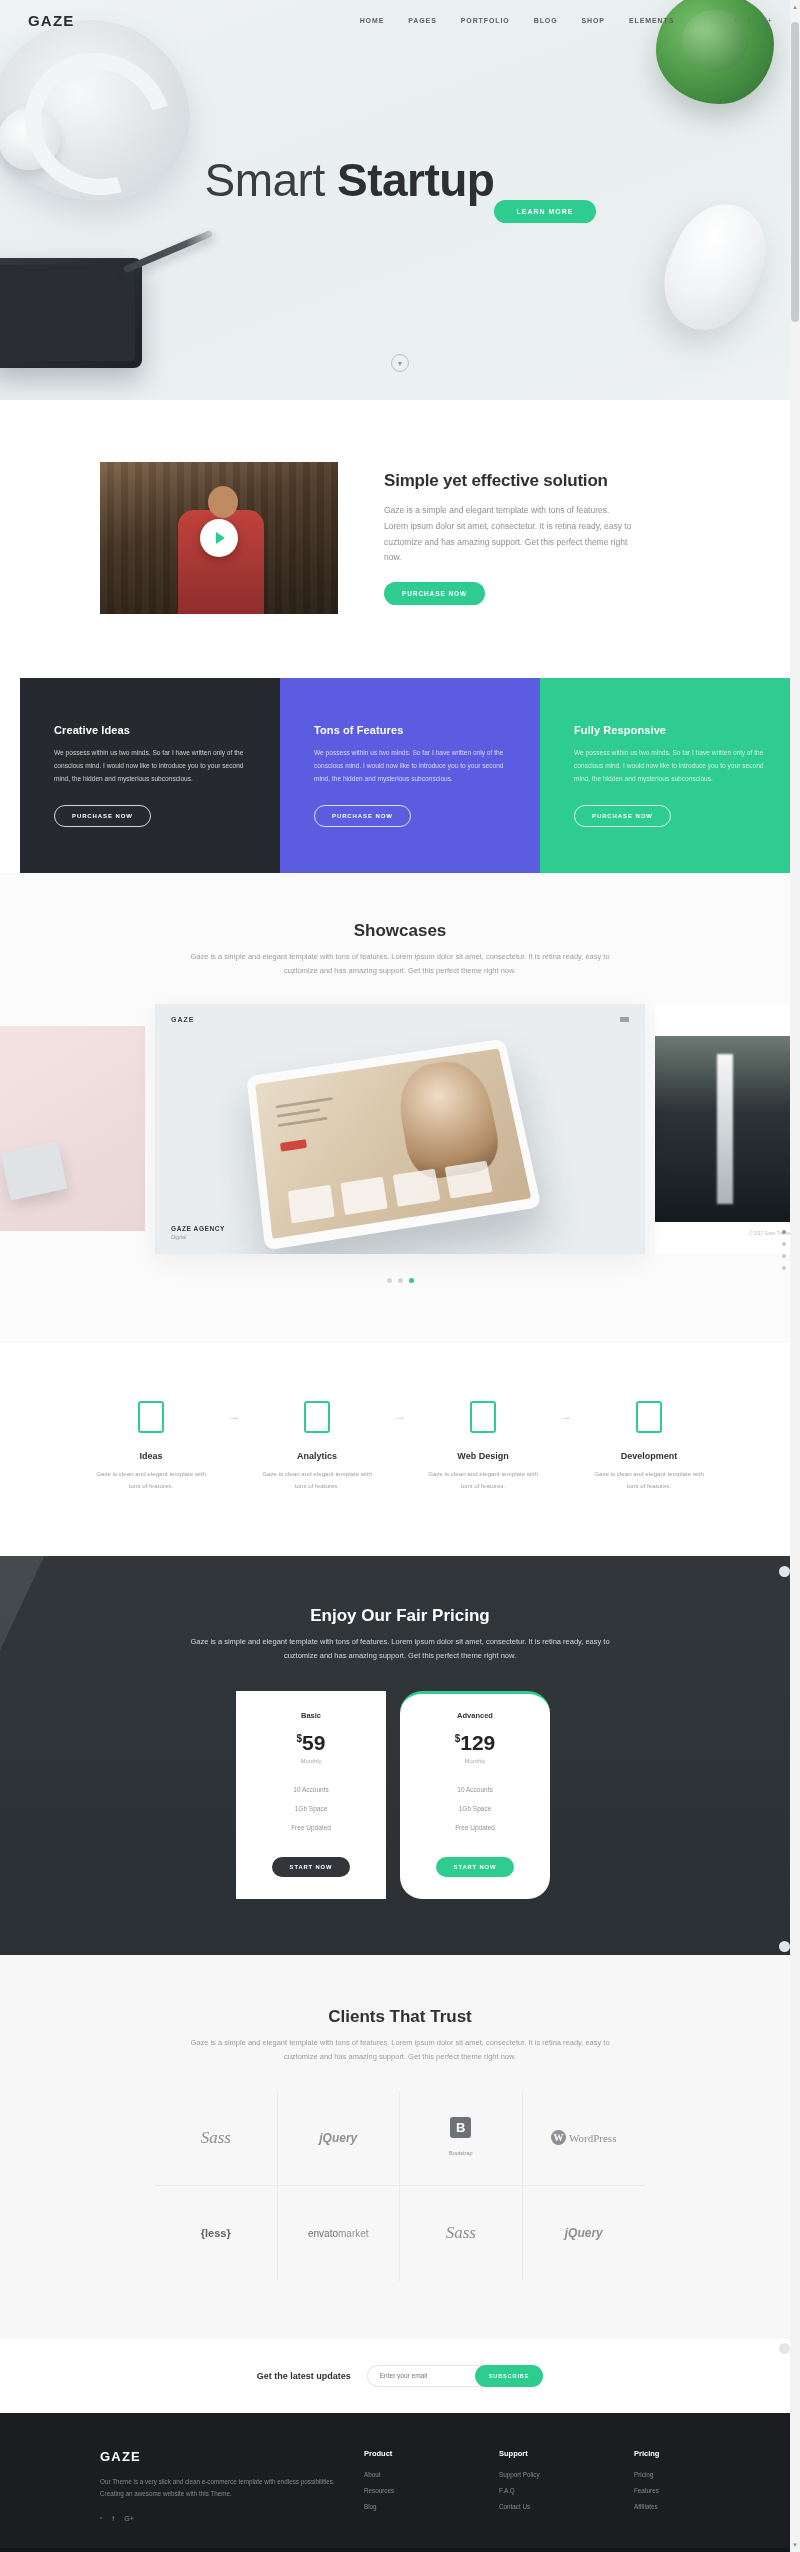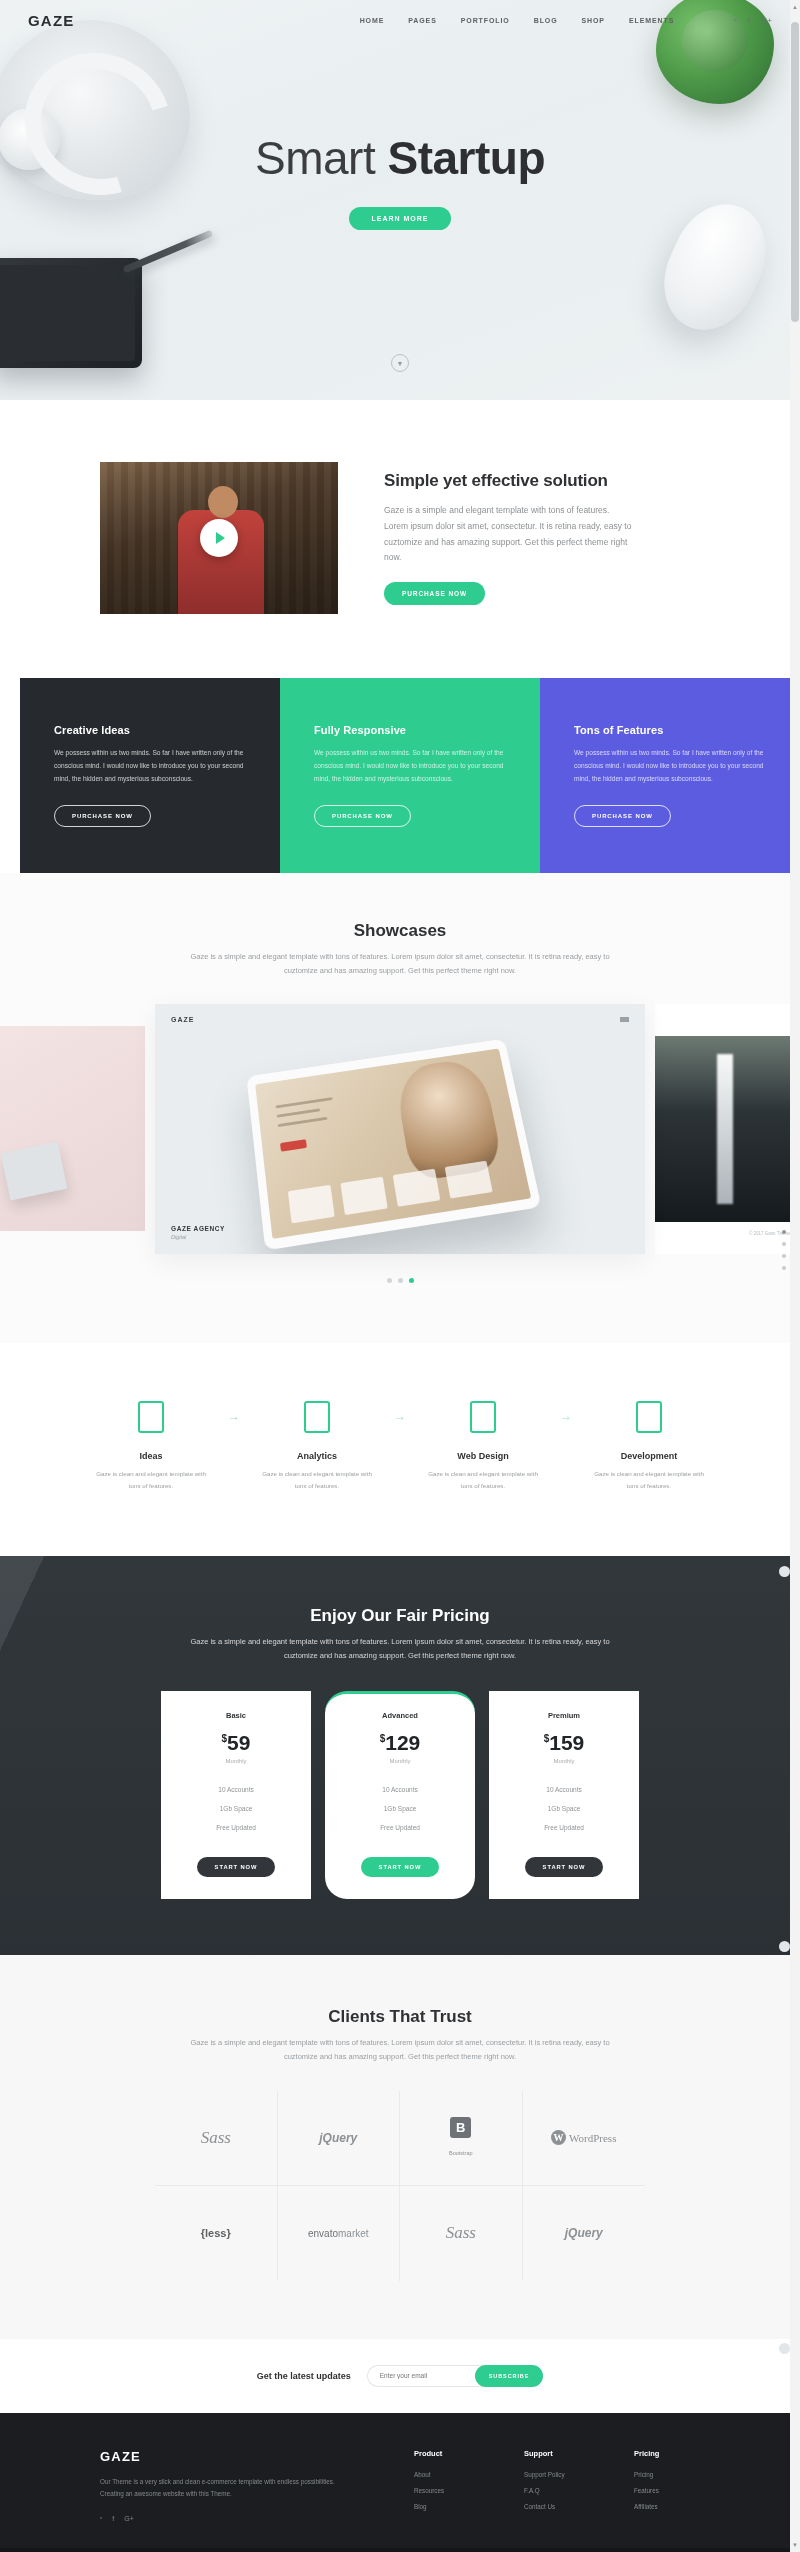--- a/index.html
+++ b/index.html
@@ -22,21 +22,21 @@
   .logo { font-size: 15px; font-weight: 700; letter-spacing: 1.2px; color: #2b2d30; }
   .nav { display: flex; gap: 24px; margin-left: auto; }
   .nav a { font-size: 7px; font-weight: 700; letter-spacing: 0.9px; color: #5e6063; text-decoration: none; }
   .social { display: flex; gap: 11px; margin-left: 60px; align-items: center; }
   .social span { font-size: 8px; color: #6f7174; }
 
   
   .hero {
     height: 400px; position: relative; overflow: hidden;
     background: linear-gradient(160deg,#eef2f3 0%, #e9eef0 45%, #edf1f2 100%);
-    display: flex; align-items: center; justify-content: center; flex-direction: column;
+    display: flex; align-items: center; justify-content: center; flex-direction: row;
   }
   .hero-title { font-size: 46px; font-weight: 300; color: #3b3d40; letter-spacing: -0.5px; margin-top: -40px;}
   .hero-title b { font-weight: 700; color: #2d2f32; }
   .hero-btn {
     margin-top: 22px; background: #2ecc8f; color: #fff; border: none;
     border-radius: 20px; padding: 8px 22px; font-size: 7px; font-weight: 700;
     letter-spacing: 1px; cursor: pointer;
   }
   .hero-scroll {
     position: absolute; bottom: 28px; left: 50%; transform: translateX(-50%);
@@ -232,21 +232,21 @@
   .nl-btn { height: 22px; border: none; background: #2ecc8f; color: #fff; border-radius: 12px;
     padding: 0 14px; font-size: 5.5px; font-weight: 700; letter-spacing: .9px; cursor: pointer; margin-left: -12px; }
 
   
   .footer { background: #1b1d20; padding: 36px 100px 26px; display: flex; }
   .f-about { width: 250px; }
   .f-logo { font-size: 13px; font-weight: 700; letter-spacing: 1.2px; color: #fff; margin-bottom: 12px; }
   .f-about p { font-size: 6.3px; line-height: 2; color: #85898c; }
   .f-social { display: flex; gap: 10px; margin-top: 14px; }
   .f-social span { font-size: 7px; color: #85898c; }
-  .f-cols { display: flex; margin-left: auto; gap: 44px; justify-content: center; }
+  .f-cols { display: flex; margin-left: auto; gap: 69px; justify-content: center; }
   .f-col { width: 66px; }
   .f-col h5 { font-size: 7.5px; font-weight: 700; color: #fff; margin-bottom: 13px; }
   .f-col a { display: block; font-size: 6.3px; color: #85898c; text-decoration: none; margin-bottom: 9px; }
   .bottom-bar { background: #141619; padding: 11px 100px; display: flex; align-items: center; }
 
   
   .sidedots { position: absolute; right: 14px; top: 1230px; display: flex; flex-direction: column; gap: 8px; z-index: 50;}
   .sidedots i { width: 4px; height: 4px; border-radius: 50%; background: #c7ccce; display: block; }
   .sidedots i.on { background: #8f979b; }
   .scroll-chip { position: absolute; right: 10px; width: 11px; height: 11px; border-radius: 50%;
@@ -306,27 +306,27 @@
       <button class="btn-green">PURCHASE NOW</button>
     </div>
   </section>
 
   <section class="feature-row">
     <div class="fbox dark">
       <h3>Creative Ideas</h3>
       <p>We possess within us two minds. So far I have written only of the conscious mind. I would now like to introduce you to your second mind, the hidden and mysterious subconscious.</p>
       <button class="btn-outline">PURCHASE NOW</button>
     </div>
+    <div class="fbox purple">
+      <h3>Tons of Features</h3>
+      <p>We possess within us two minds. So far I have written only of the conscious mind. I would now like to introduce you to your second mind, the hidden and mysterious subconscious.</p>
+      <button class="btn-outline">PURCHASE NOW</button>
+    </div>
     <div class="fbox green">
       <h3>Fully Responsive</h3>
-      <p>We possess within us two minds. So far I have written only of the conscious mind. I would now like to introduce you to your second mind, the hidden and mysterious subconscious.</p>
-      <button class="btn-outline">PURCHASE NOW</button>
-    </div>
-    <div class="fbox purple">
-      <h3>Tons of Features</h3>
       <p>We possess within us two minds. So far I have written only of the conscious mind. I would now like to introduce you to your second mind, the hidden and mysterious subconscious.</p>
       <button class="btn-outline">PURCHASE NOW</button>
     </div>
   </section>
 
   <section class="showcase">
     <div class="sec-head">
       <h2 class="sec-title">Showcases</h2>
       <p class="sec-sub">Gaze is a simple and elegant template with tons of features. Lorem ipsum dolor sit amet, consectetur. It is retina ready, easy to cuztomize and has amazing support. Get this perfect theme right now.</p>
     </div>
@@ -418,31 +418,20 @@
           <div class="name">Advanced</div>
           <div class="amt"><sup>$</sup><span>129</span></div>
           <div class="per">Monthly</div>
           <ul>
             <li>10 Accounts</li>
             <li>1Gb Space</li>
             <li>Free Updated</li>
           </ul>
           <button class="btn-dark green">START NOW</button>
         </div>
-        <div class="price-card">
-          <div class="name">Premium</div>
-          <div class="amt"><sup>$</sup><span>159</span></div>
-          <div class="per">Monthly</div>
-          <ul>
-            <li>10 Accounts</li>
-            <li>1Gb Space</li>
-            <li>Free Updated</li>
-          </ul>
-          <button class="btn-dark">START NOW</button>
-        </div>
       </div>
     </div>
   </section>
 
   <section class="clients">
     <div class="sec-head">
       <h2 class="sec-title">Clients That Trust</h2>
       <p class="sec-sub">Gaze is a simple and elegant template with tons of features. Lorem ipsum dolor sit amet, consectetur. It is retina ready, easy to cuztomize and has amazing support. Get this perfect theme right now.</p>
     </div>
     <div class="logo-grid">

